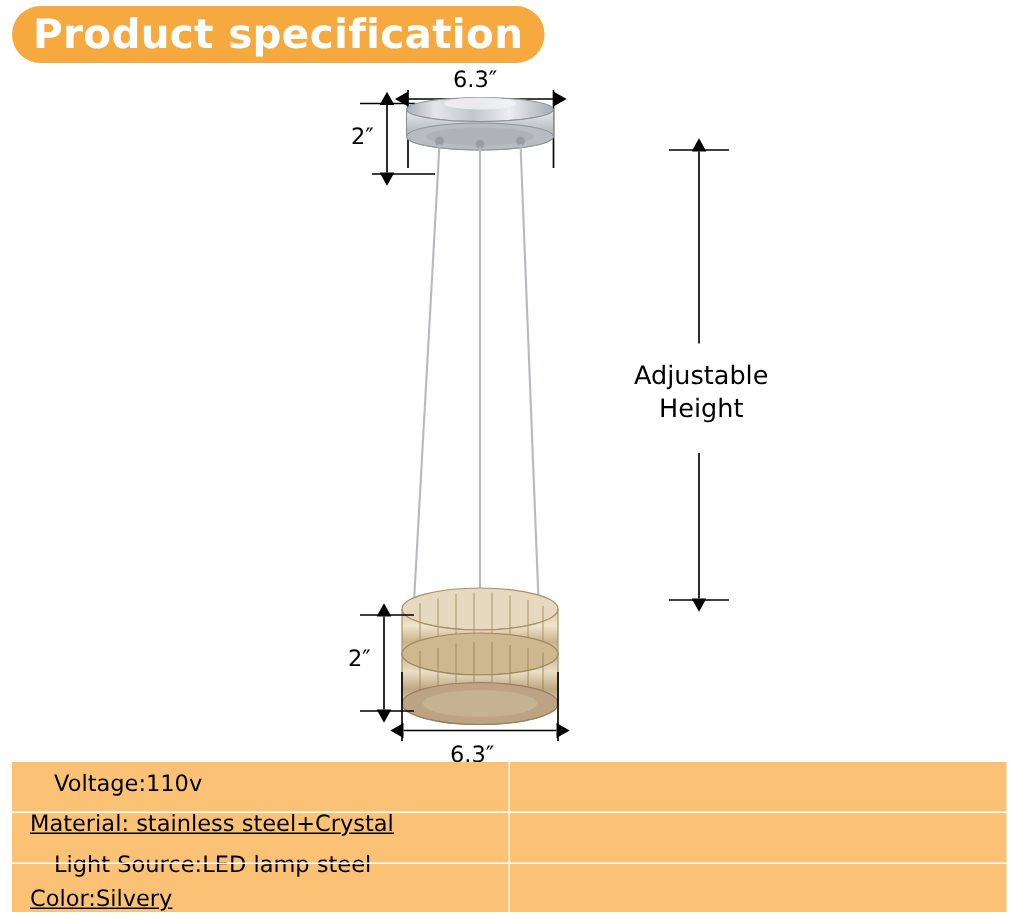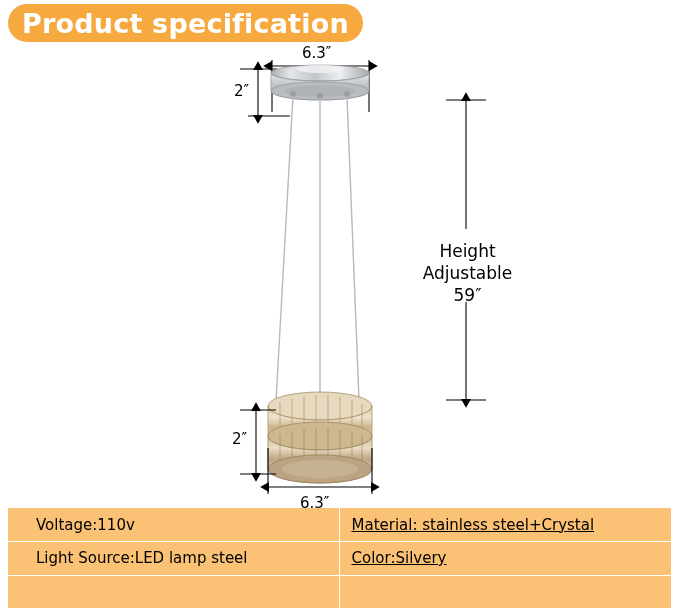--- a/index.html
+++ b/index.html
@@ -63,21 +63,21 @@
 
   
   .spec-table {
     position: absolute;
     left: 8px;
     top: 508px;
     width: 663px;
     height: 100px;
     background: #fbc276;
     display: grid;
-    grid-template-columns: 1fr 1fr;
+    grid-template-columns: 1fr;
     grid-template-rows: 1fr 1fr 1fr;
   }
   .spec-cell {
     display: flex;
     align-items: center;
     padding-left: 28px;
     font-size: 15px;
     color: #000;
     box-sizing: border-box;
   }
@@ -213,23 +213,22 @@
     <line x1="466" y1="258" x2="466" y2="355" stroke="#000" stroke-width="1.1" marker-end="url(#arrR)"></line>
   </svg>
 
   
   <div class="dim-label" style="left:302px; top:0px;">6.3″</div>
   <div class="dim-label" style="left:234px; top:38px;">2″</div>
   <div class="dim-label" style="left:232px; top:386px;">2″</div>
   <div class="dim-label" style="left:300px; top:450px;">6.3″</div>
 
   <div class="height-label" style="left:410px; top:196px; width:115px;">
+    <div>Adjustable</div>
     <div>Height</div>
-    <div>Adjustable</div>
-    <div>59″</div>
   </div>
 </div>
 
 <div class="spec-table">
   <div class="spec-cell">Voltage:110v</div>
   <div class="spec-cell right">Material: stainless steel+Crystal</div>
   <div class="spec-cell">Light Source:LED lamp steel</div>
   <div class="spec-cell right">Color:Silvery</div>
 
   <div class="row-line" style="top:33px;"></div>

